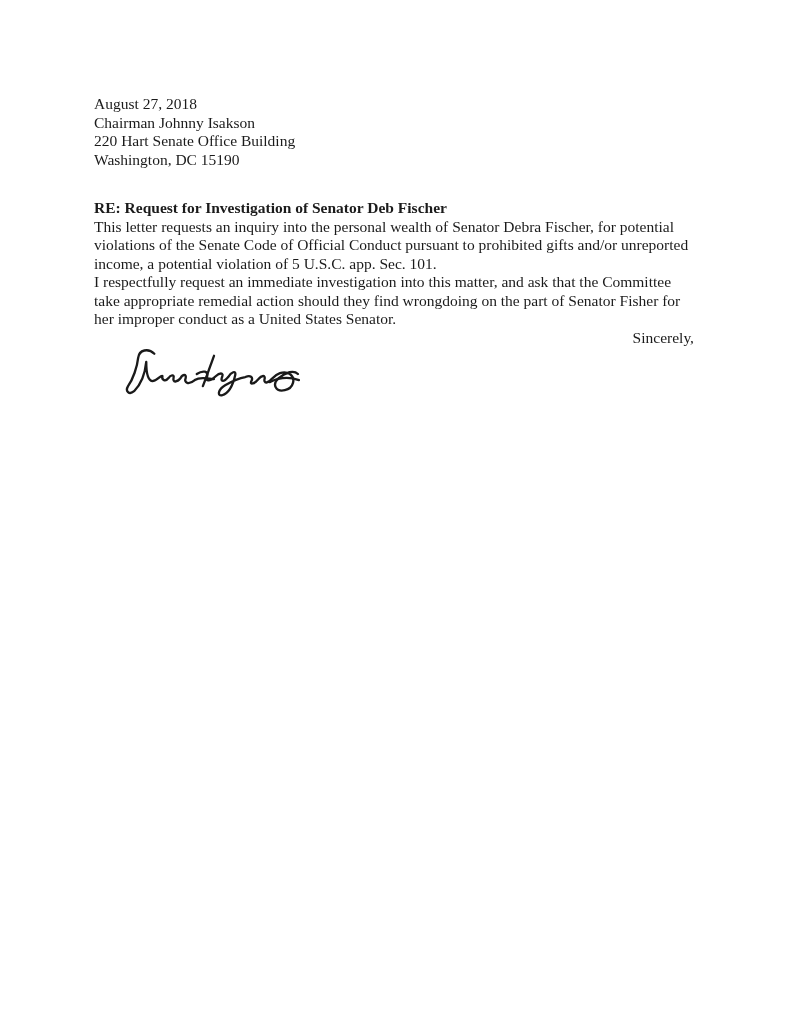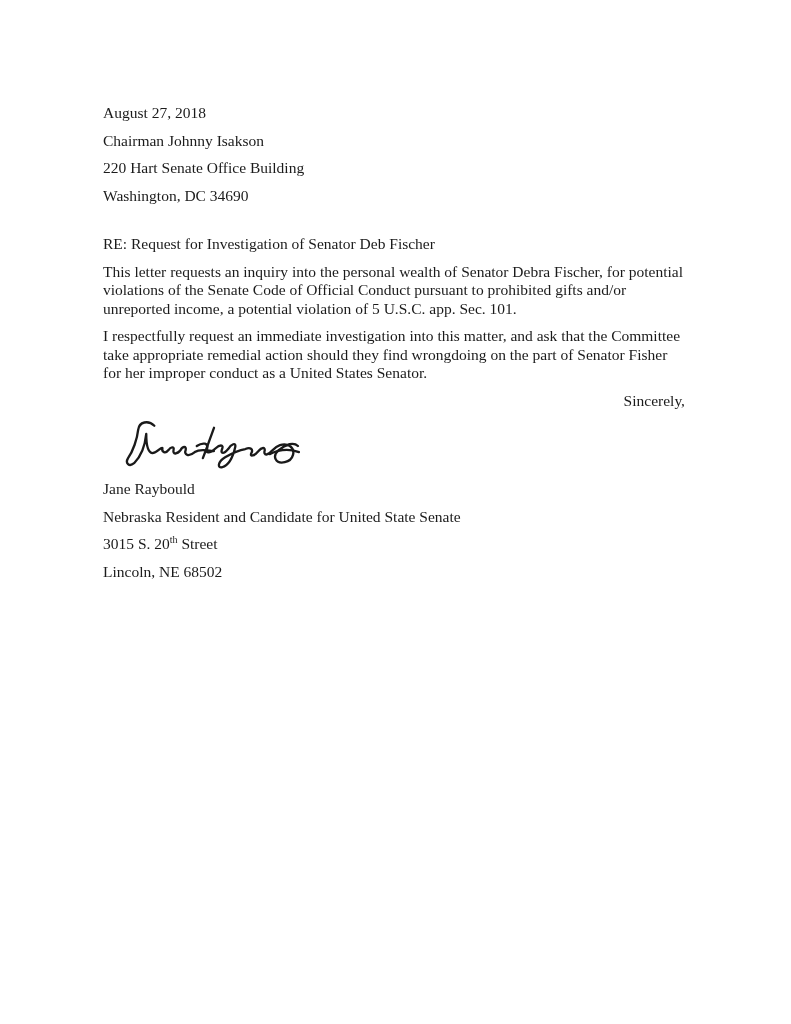--- a/index.html
+++ b/index.html
@@ -17,24 +17,24 @@
     overflow: hidden;
   }
   .letter {
     position: absolute;
     left: 94px;
     top: 95px;
     width: 600px;
     font-size: 15.5px;
     line-height: 18.5px;
   }
-  .letter p { margin: 9px; }
+  .letter p { margin: 0; }
   .date { margin-bottom: 19px; }
   .recipient { margin-bottom: 30px; }
-  .subject { font-weight: normal; margin-bottom: 54px; }
+  .subject { font-weight: bold; margin-bottom: 54px; }
   .salutation { margin-bottom: 16px; }
   .para-1 { margin-bottom: 14px; }
   .para-2 { margin-bottom: 37px; }
   .closing { margin-bottom: 7px; text-align: right; }
   .signature-wrap {
     margin-left: 30px;
     margin-bottom: 7px;
     width: 180px;
     height: 52px;
   }
@@ -56,42 +56,36 @@
 <body>
 
 <div class="page">
   <div class="letter">
 
     <p class="date">August 27, 2018</p>
 
     <div class="recipient">
       <p>Chairman Johnny Isakson</p>
       <p>220 Hart Senate Office Building</p>
-      <p>Washington, DC 34690</p>
+      <p>Washington, DC 15190</p>
     </div>
 
     <p class="subject">RE: Request for Investigation of Senator Deb Fischer</p>
 
 
     <p class="para-1">This letter requests an inquiry into the personal wealth of Senator Debra Fischer, for potential violations of the Senate Code of Official Conduct pursuant to prohibited gifts and/or unreported income, a potential violation of 5 U.S.C. app. Sec. 101.</p>
 
     <p class="para-2">I respectfully request an immediate investigation into this matter, and ask that the Committee take appropriate remedial action should they find wrongdoing on the part of Senator Fisher for her improper conduct as a United States Senator.</p>
 
     <p class="closing">Sincerely,</p>
 
     <div class="signature-wrap">
       <svg width="180" height="52" viewBox="0 0 178 50" xmlns="http://www.w3.org/2000/svg">
         <path class="sig-stroke" d="M30,6 C24,0 15,2 14,10 C13,19 9,31 4,38 C1,43 5,47 10,43 C17,36 21,24 22,14 C22,22 23,32 28,33 C33,33 36,27 38,28 C37,32 41,34 44,30 C46,27 50,26 49,30 C48,34 52,35 56,30 C58,26 62,26 61,30 C59,35 64,37 70,32 C76,28 82,31 89,31"></path>
         <path class="sig-stroke" d="M78,38 C82,28 86,16 89,8"></path>
         <path class="sig-stroke" d="M72,26 C78,22 84,23 82,29 C80,34 86,33 91,28 C94,25 99,24 97,29 C95,34 99,34 103,29 C106,24 111,22 110,27 C108,36 104,45 97,47 C92,48 93,41 100,37 C107,33 114,30 120,29 C125,27 128,29 126,33 C124,37 129,36 133,31 C136,27 140,27 139,31 C138,35 142,36 146,31 C150,26 158,22 164,26 C170,30 168,40 159,42 C150,44 146,36 153,30 C160,24 168,22 172,26"></path>
         <path class="sig-stroke" d="M144,34 C152,30 162,28 173,32"></path>
       </svg>
     </div>
 
-    <div class="signer">
-      <p>Jane Raybould</p>
-      <p>Nebraska Resident and Candidate for United State Senate</p>
-      <p><span>3015 S. 20</span><sup>th</sup><span> Street</span></p>
-      <p>Lincoln, NE 68502</p>
-    </div>
 
   </div>
 </div>
 
 </body></html>

